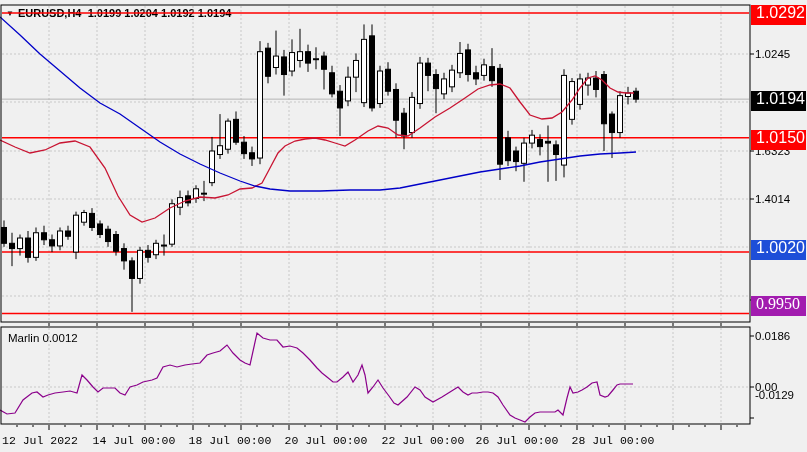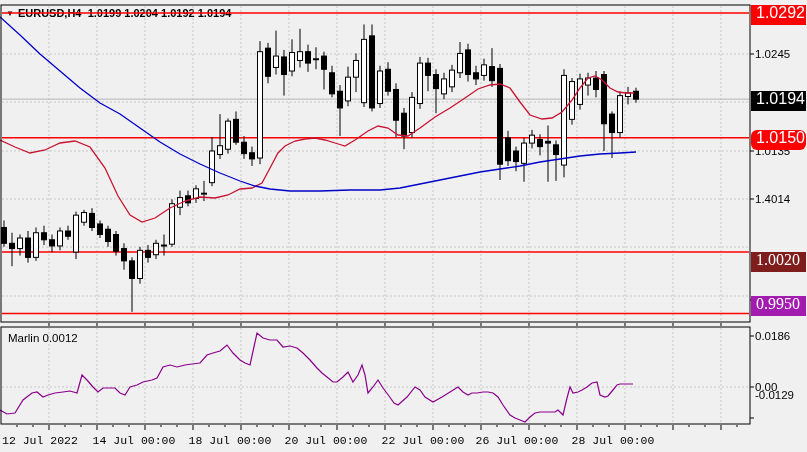--- a/index.html
+++ b/index.html
@@ -293,30 +293,30 @@
       <line x1="641" y1="425" x2="641" y2="427" stroke="#000000" stroke-width="1"></line>
       <line x1="657" y1="425" x2="657" y2="427" stroke="#000000" stroke-width="1"></line>
       <line x1="673" y1="425" x2="673" y2="430" stroke="#000000" stroke-width="1"></line>
       <line x1="689" y1="425" x2="689" y2="427" stroke="#000000" stroke-width="1"></line>
       <line x1="705" y1="425" x2="705" y2="427" stroke="#000000" stroke-width="1"></line>
       <line x1="721" y1="425" x2="721" y2="430" stroke="#000000" stroke-width="1"></line>
       <line x1="737" y1="425" x2="737" y2="427" stroke="#000000" stroke-width="1"></line>
     </svg>
   <div id="price-axis">
       <div class="axis-label" style="top: 47px;">1.0245</div>
-      <div class="axis-label" style="top: 144px;">1.0135</div>
+      <div class="axis-label" style="top: 144px;">1.6323</div>
       <div class="axis-label" style="top: 192px;">1.4014</div>
       <div class="axis-label" style="top: 293px;">0.9965</div>
       <div class="axis-label" style="top: 329px;">0.0186</div>
       <div class="axis-label" style="top: 380px;">0.00</div>
       <div class="axis-label" style="top: 388px;">-0.0129</div>
       <div class="badge" style="top: 5px; background: rgb(255, 0, 0);">1.0292</div>
       <div class="badge" style="top: 91px; background: rgb(0, 0, 0);">1.0194</div>
-      <div class="badge" style="top: 130px; background: rgb(255, 0, 0); border-radius: 6px;">1.0150</div>
-      <div class="badge" style="top: 252px; background: #7f1d1d; font-family: Liberation Serif, serif;">1.0020</div>
+      <div class="badge" style="top: 130px; background: rgb(255, 0, 0);">1.0150</div>
+      <div class="badge" style="top: 240px; background: #1d4ed8;">1.0020</div>
       <div class="badge" style="top: 296px; background: #a21caf; font-family: Liberation Serif, serif;">0.9950</div>
     </div>
   <div id="time-axis">
       <div class="time-label" style="left: 2px;">12 Jul 2022</div>
       <div class="time-label" style="left: 134px; transform: translateX(-50%);">14 Jul 00:00</div>
       <div class="time-label" style="left: 230px; transform: translateX(-50%);">18 Jul 00:00</div>
       <div class="time-label" style="left: 326px; transform: translateX(-50%);">20 Jul 00:00</div>
       <div class="time-label" style="left: 423px; transform: translateX(-50%);">22 Jul 00:00</div>
       <div class="time-label" style="left: 517px; transform: translateX(-50%);">26 Jul 00:00</div>
       <div class="time-label" style="left: 613px; transform: translateX(-50%);">28 Jul 00:00</div>

